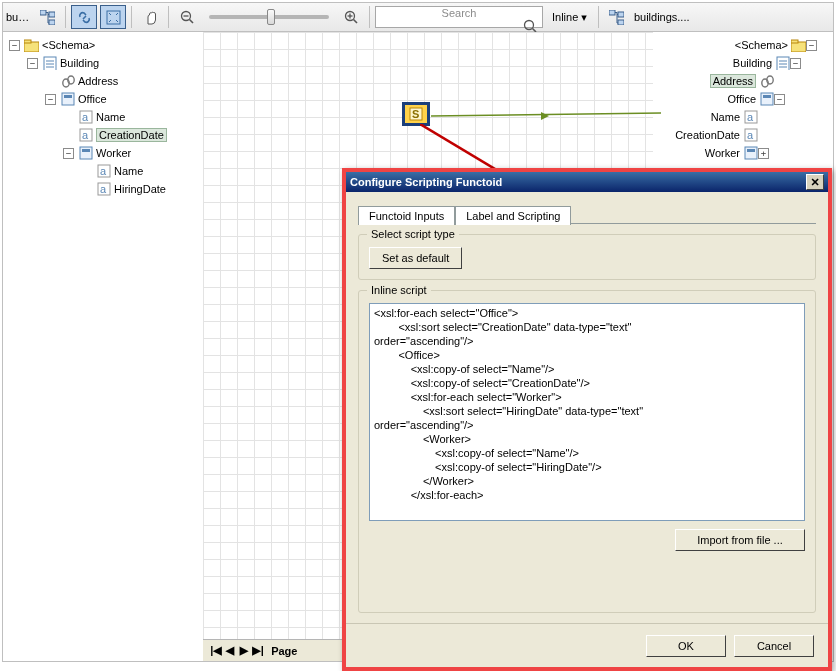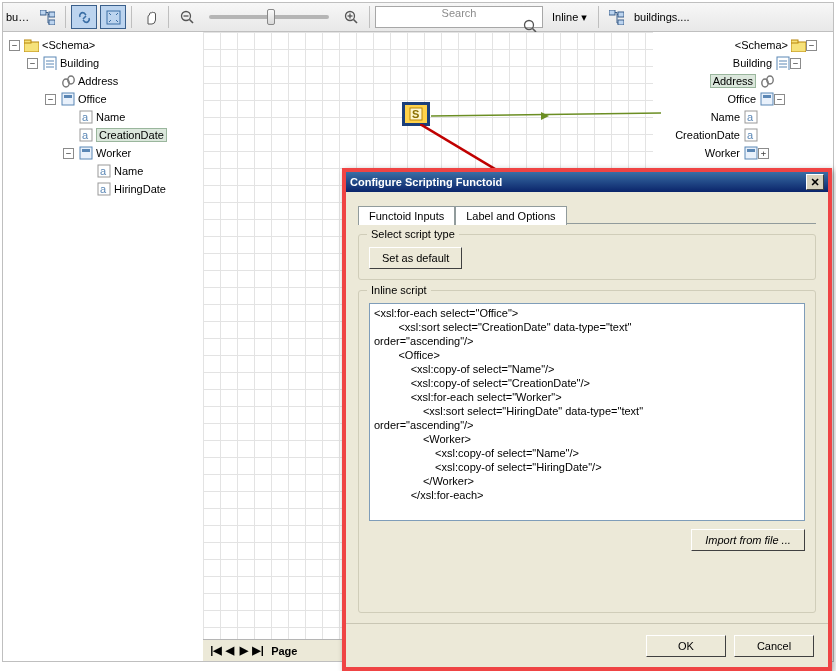--- a/index.html
+++ b/index.html
@@ -424,21 +424,21 @@
 
 <div class="dialog">
   <div class="titlebar">
     <span>Configure Scripting Functoid</span>
     <span class="x">✕</span>
   </div>
   <div class="dlgbody">
     <div>
       <div class="tabs">
         <div class="tab">Functoid Inputs</div>
-        <div class="tab">Label and Options</div>
+        <div class="tab">Label and Scripting</div>
       </div>
       <div class="tabstrip-line"></div>
     </div>
 
     <div class="group">
       <legend>Select script type</legend>
       <div class="row">
         <button class="btn">Set as default</button>
       </div>
     </div>
@@ -453,21 +453,21 @@
             &lt;xsl:copy-of select="CreationDate"/&gt;
             &lt;xsl:for-each select="Worker"&gt;
                 &lt;xsl:sort select="HiringDate" data-type="text"
 order="ascending"/&gt;
                 &lt;Worker&gt;
                     &lt;xsl:copy-of select="Name"/&gt;
                     &lt;xsl:copy-of select="HiringDate"/&gt;
                 &lt;/Worker&gt;
             &lt;/xsl:for-each&gt;</div>
       <div style="display:flex; justify-content:flex-end;">
-        <button class="btn" style="width:114px;font-style:italic;">Import from file ...</button>
+        <button class="btn" style="width:130px;">Import from file ...</button>
       </div>
     </div>
   </div>
   <div class="dlgfoot">
     <button class="btn">OK</button>
     <button class="btn">Cancel</button>
   </div>
 </div>
 
 </body></html>

